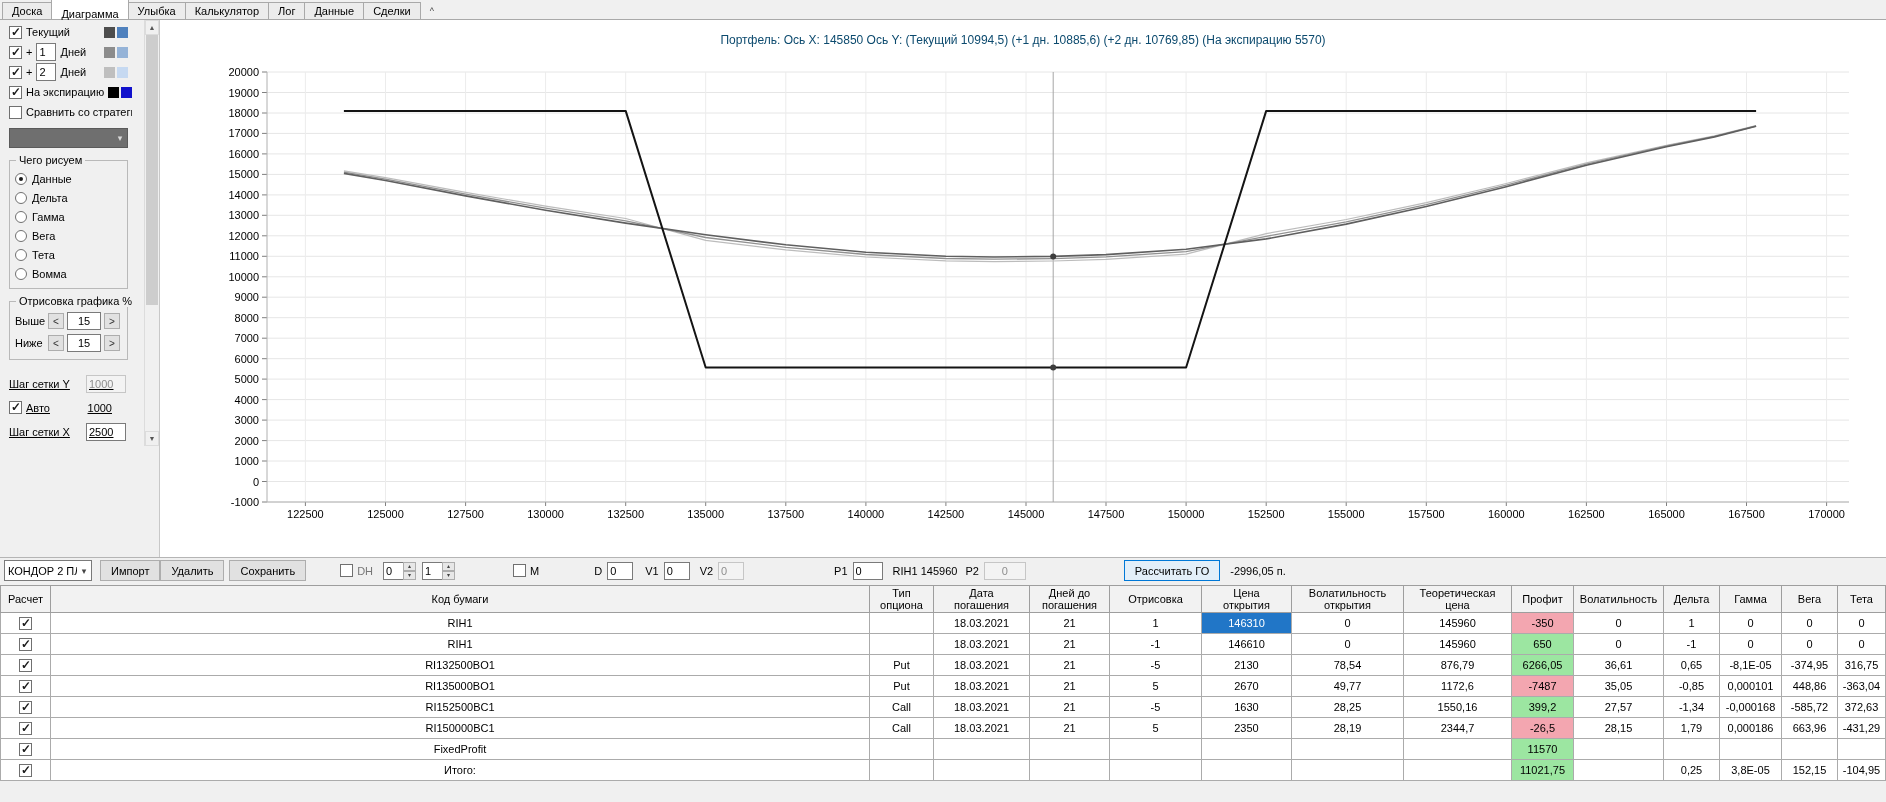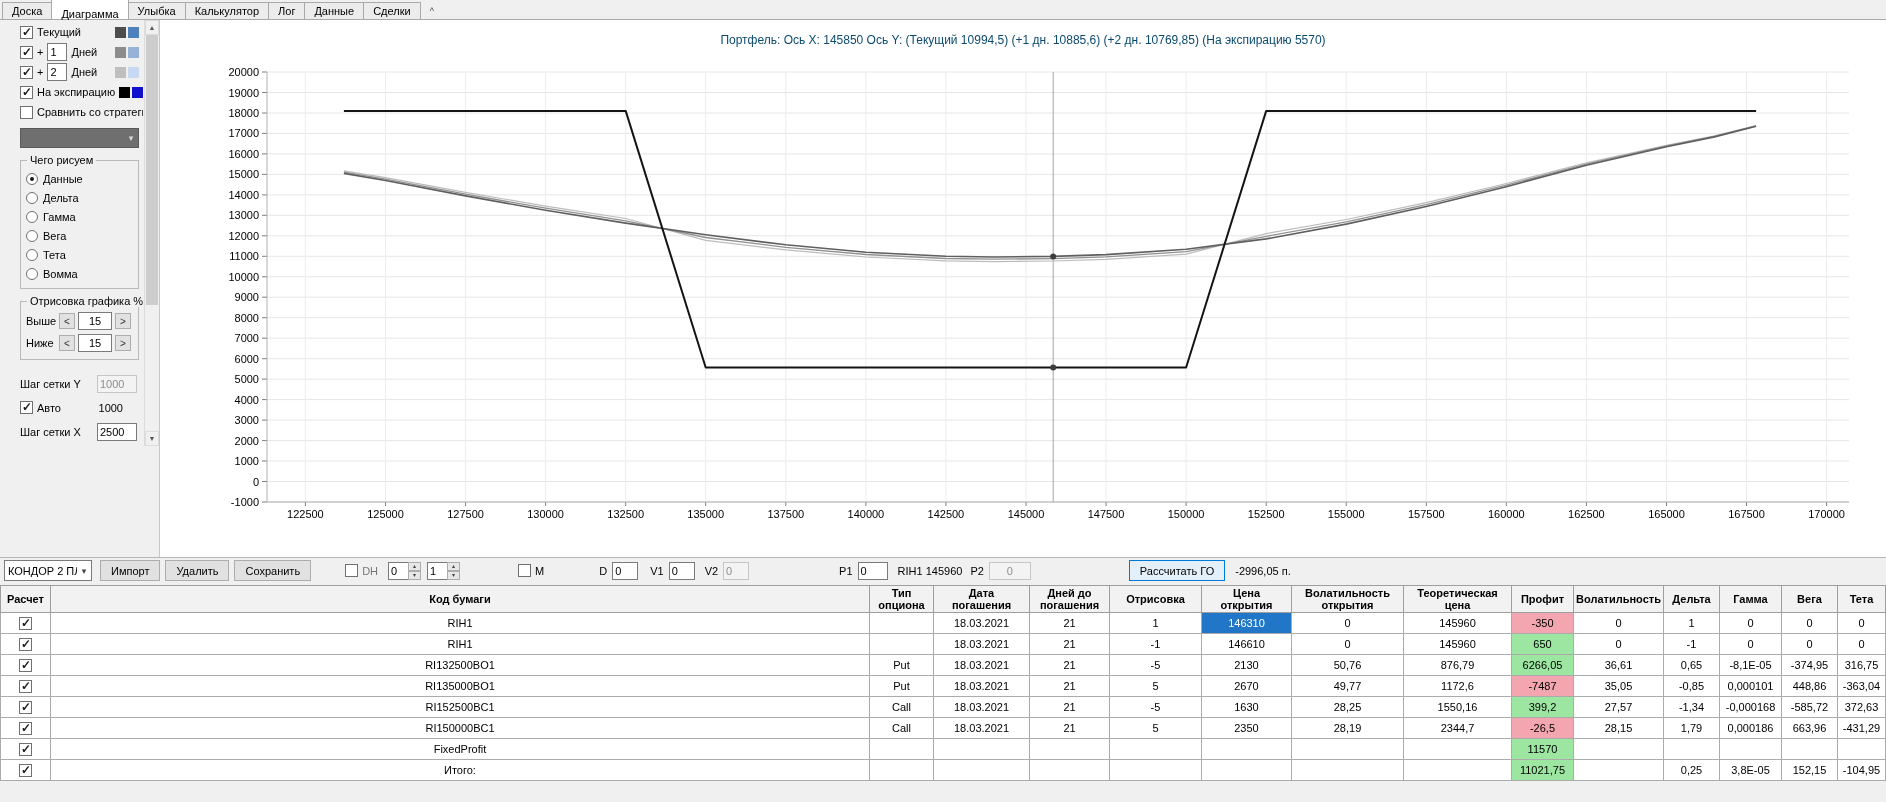--- a/index.html
+++ b/index.html
@@ -9,21 +9,21 @@
 
   
   .tabbar{height:20px;display:flex;align-items:flex-end;background:#f0f0f0;border-bottom:1px solid #a9a9a9;padding-left:2px;}
   .tab{padding:2px 9px 3px;border:1px solid #a9a9a9;border-bottom:none;background:#ececec;margin-right:-1px;height:17px;cursor:default;white-space:nowrap;}
   .tab.active{background:#fff;height:20px;position:relative;z-index:2;padding-top:8px;}
   .tab-caret{margin-left:10px;margin-bottom:3px;font-size:9px;color:#444;}
 
   
   .main{display:flex;height:537px;}
   .sidebar{width:160px;background:#f0f0f0;border-right:1px solid #c8c8c8;position:relative;flex:none;}
-  .side-content{position:absolute;left:16px;top:0;width:127px;height:426px;overflow:hidden;}
+  .side-content{position:absolute;left:5px;top:0;width:127px;height:426px;overflow:hidden;}
   .side-scroll{position:absolute;right:0;top:0;width:15px;height:426px;background:#f0f0f0;border-left:1px solid #dcdcdc;display:flex;flex-direction:column;}
   .sarr{height:15px;background:#f0f0f0;border:1px solid #dcdcdc;font-size:7px;color:#555;text-align:center;line-height:13px;}
   .strack{flex:1;position:relative;}
   .sthumb{position:absolute;left:1px;top:0;width:12px;height:270px;background:#cdcdcd;}
 
   .srow{display:flex;align-items:center;gap:4px;margin:4px 4px 0 4px;height:16px;white-space:nowrap;}
   .slbl{white-space:nowrap;}
   .swatches{margin-left:auto;display:flex;gap:2px;}
   .sw{width:11px;height:11px;display:inline-block;}
 
@@ -41,21 +41,21 @@
   .combo .arr{width:14px;text-align:center;color:#444;font-size:9px;flex:none;}
   .combo.dark{background:#6f6f6f;border-color:#5a5a5a;margin:8px 4px 0 4px;height:20px;}
   .combo.dark .arr{color:#d8d8d8;}
 
   .gbox{border:1px solid #b9b9b9;margin:12px 4px 0 4px;padding:8px 5px 5px 5px;position:relative;}
   .gbox-title{position:absolute;top:-7px;left:6px;background:#f0f0f0;padding:0 3px;white-space:nowrap;}
   .radio-row{display:flex;align-items:center;gap:5px;height:19px;}
   .spin-row{display:flex;align-items:center;gap:3px;height:22px;}
   .spin-row .rlbl{width:30px;}
   .mini{width:16px;height:16px;border:1px solid #adadad;background:#e1e1e1;font:10px "Liberation Sans",sans-serif;text-align:center;line-height:13px;color:#333;padding:0;}
-  .setting{display:flex;align-items:center;margin:5px 6px 0 4px;height:19px;}
+  .setting{display:flex;align-items:center;margin:5px 6px 0 4px;height:19px;text-decoration:underline;}
   .setting .sl{flex:1;white-space:nowrap;}
 
   
   .chart-area{flex:1;background:#fff;position:relative;}
   .chart-title{position:absolute;top:13px;left:0;width:100%;text-align:center;font-size:12px;color:#0c4a6e;}
   #chart-svg{position:absolute;left:0;top:0;}
   .tk{font:11px "Liberation Sans",sans-serif;fill:#000;}
 
   
   .portfolio{height:245px;background:#f0f0f0;border-top:1px solid #b5b5b5;}
@@ -64,21 +64,21 @@
   .btn{height:21px;padding:8px 10px;border:1px solid #adadad;background:#e1e1e1;font:11px "Liberation Sans",sans-serif;display:inline-flex;align-items:center;cursor:default;color:#000;}
   .btn.primary{border:1px solid #0078d7;background:#e3eff9;}
   .dim{color:#777;}
   .spin{display:inline-flex;height:18px;}
   .spArr{width:13px;display:flex;flex-direction:column;flex:none;}
   .spArr span{flex:1;border:1px solid #adadad;background:#e7e7e7;font-size:6px;line-height:7px;text-align:center;color:#444;}
 
   
   .pf-table-wrap{width:1886px;overflow:hidden;background:#fff;}
   table{border-collapse:collapse;table-layout:fixed;width:1886px;font-size:11px;}
-  th{background:#f2f2f2;font-weight:bold;border:1px solid #9e9e9e;height:26px;line-height:12px;padding:1px 2px;text-align:center;overflow:hidden;}
+  th{background:#f2f2f2;font-weight:normal;border:1px solid #9e9e9e;height:26px;line-height:12px;padding:1px 2px;text-align:center;overflow:hidden;}
   td{border:1px solid #ababab;height:21px;text-align:center;background:#fff;padding:0 3px;overflow:hidden;white-space:nowrap;}
   td.pos{background:#9ce6a1;}
   td.neg{background:#f3a6b0;}
   td.selcell{background:#2176c7;color:#fff;}
 </style>
 </head>
 <body>
 
 <div class="app">
 
@@ -360,21 +360,21 @@
   </div>
 
   <div class="portfolio">
 
     <div class="pf-controls">
       <div class="combo" style="width:88px">
         <span class="txt">КОНДОР 2 ПЛ</span>
         <span class="arr">▾</span>
       </div>
       <button class="btn" style="margin-left:8px">Импорт</button>
-      <button class="btn" style="margin-left:5px">Удалить</button>
+      <button class="btn" style="">Удалить</button>
       <button class="btn" style="margin-left:5px">Сохранить</button>
 
       <span class="cbx" style="margin-left:34px"></span>
       <span class="dim" style="margin-left:4px">DH</span>
       <span class="spin" style="margin-left:10px">
         <input class="tin" style="width: 20px; border-right: none;" value="0">
         <span class="spArr">
             <span>▴</span>
             <span>▾</span>
           </span>
@@ -481,21 +481,21 @@
               <td>0</td>
             </tr>
             <tr>
               <td><span class="cbx on"></span></td>
               <td>RI132500BO1</td>
               <td>Put</td>
               <td>18.03.2021</td>
               <td>21</td>
               <td>-5</td>
               <td>2130</td>
-              <td>50,76</td>
+              <td>78,54</td>
               <td>876,79</td>
               <td class="pos">6266,05</td>
               <td>36,61</td>
               <td>0,65</td>
               <td>-8,1E-05</td>
               <td>-374,95</td>
               <td>316,75</td>
             </tr>
             <tr>
               <td><span class="cbx on"></span></td>

